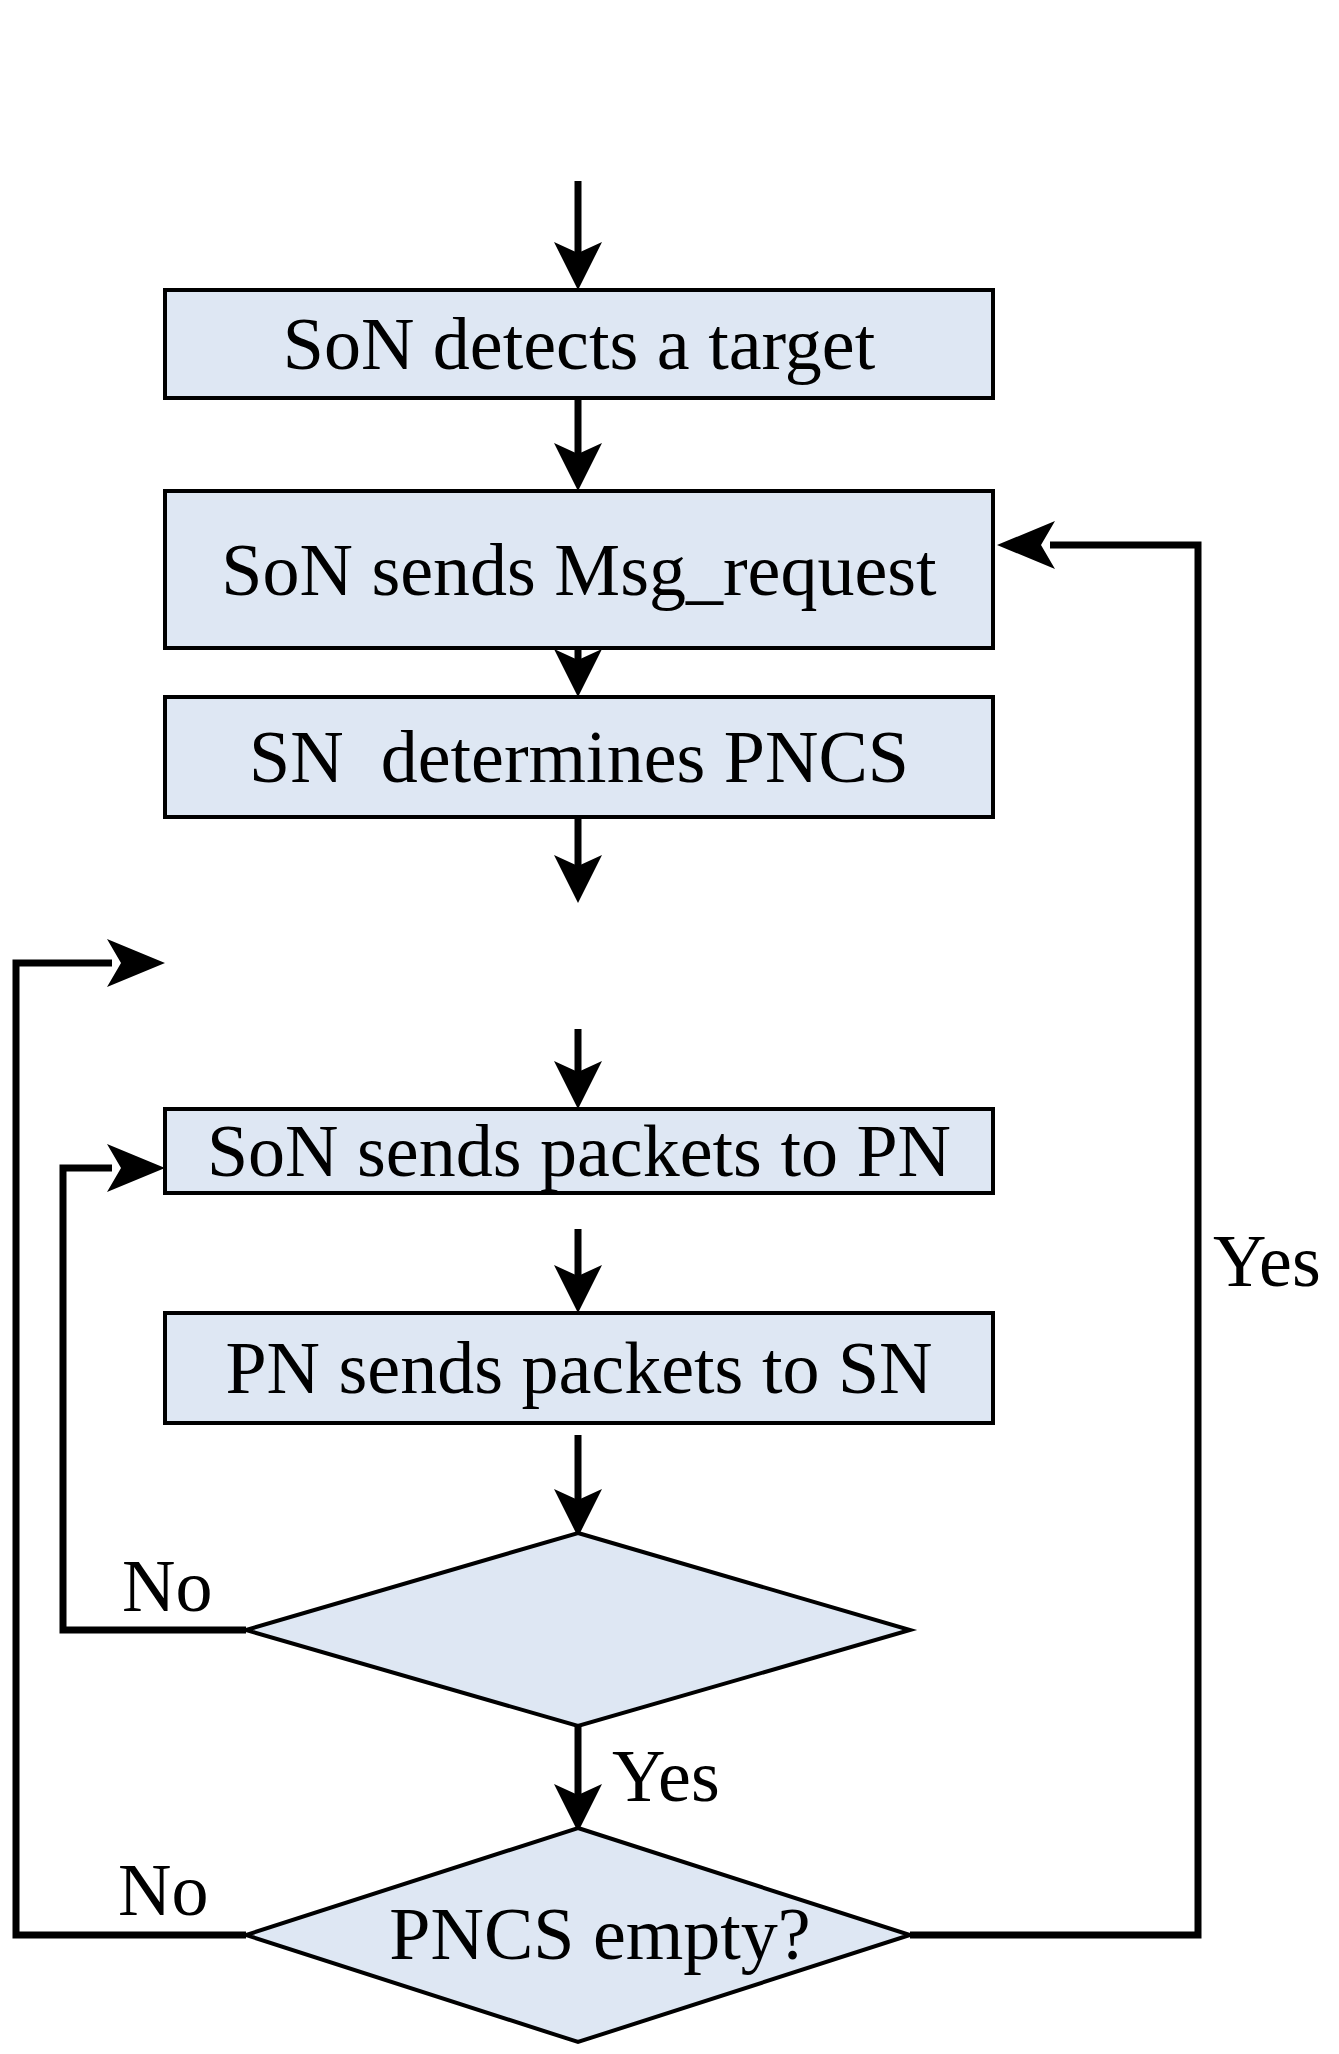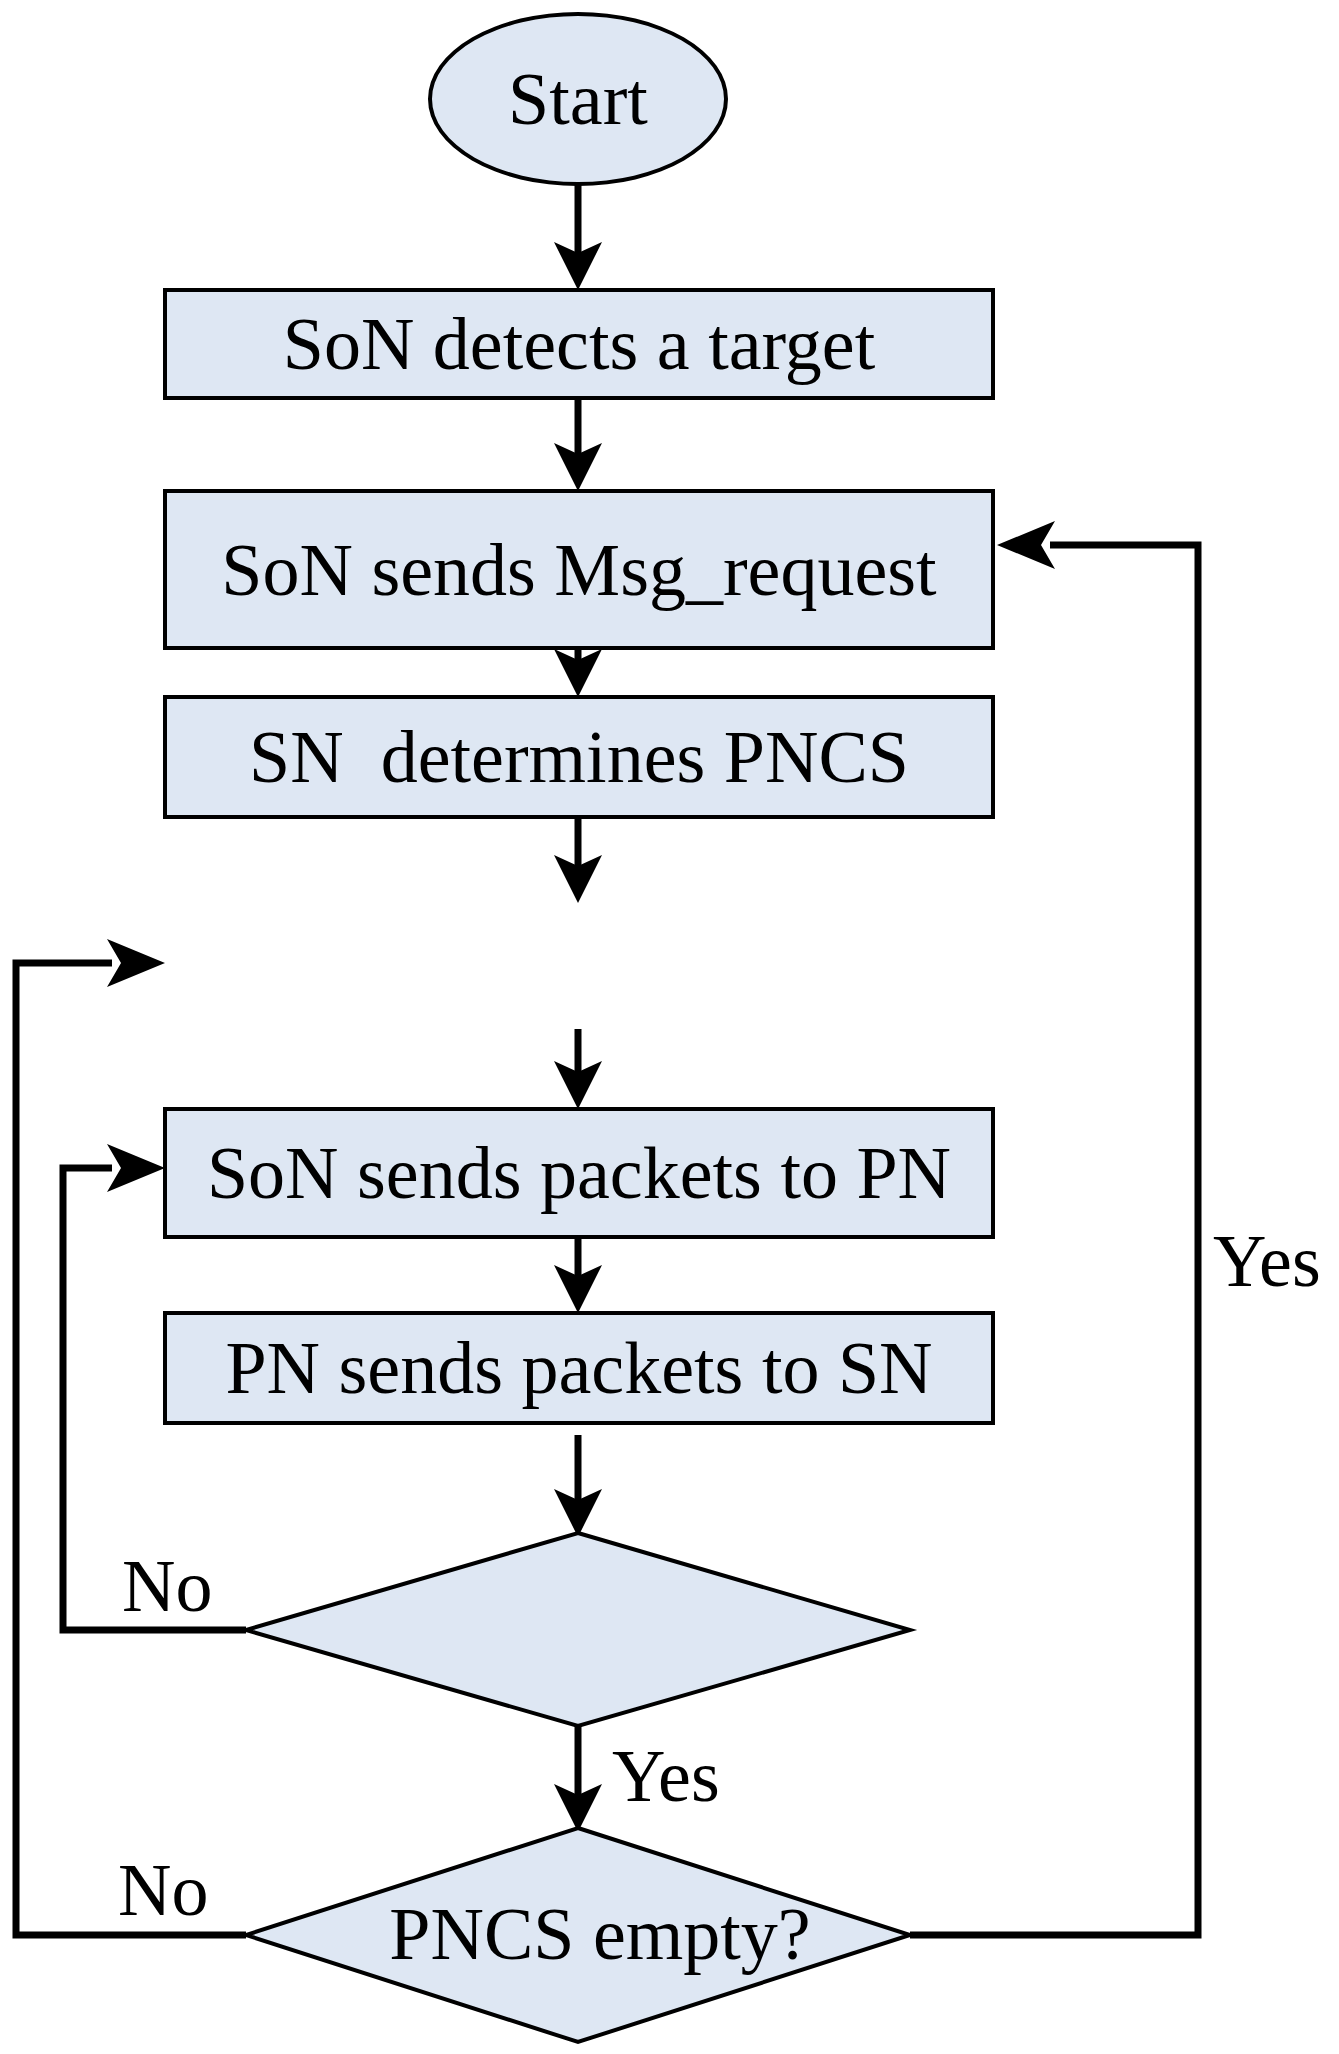--- a/index.html
+++ b/index.html
@@ -108,38 +108,35 @@
     <polyline class="conn" points="246,1935 16,1935 16,963 112,963"></polyline>
     <polygon class="head" points="165,963 107,939 121,963 107,987"></polygon>
 
     <polyline class="conn" points="910,1935 1198,1935 1198,545 1050,545"></polyline>
     <polygon class="head" points="997,545 1055,521 1041,545 1055,569"></polygon>
 
     <polygon class="decision" points="578,1533 910,1630 578,1726 246,1630"></polygon>
     <polygon class="decision" points="578,1828 910,1935 578,2042 246,1935"></polygon>
   </svg>
 
-  <div class="node-ellipse">
-    <span class="node-label">Start</span>
-  </div>
 
   <div class="node-rect" style="top:288px;height:112px;">
     <span class="node-label">SoN detects a target</span>
   </div>
 
   <div class="node-rect" style="top:489px;height:161px;">
     <span class="node-label">SoN sends Msg_request</span>
   </div>
 
   <div class="node-rect" style="top:695px;height:124px;justify-content:center;">
     <span class="node-label">SN  determines PNCS</span>
   </div>
 
 
-  <div class="node-rect" style="top:1107px;height:132px;">
+  <div class="node-rect" style="top:1107px;height:88px;">
     <span class="node-label">SoN sends packets to PN</span>
   </div>
 
   <div class="node-rect" style="top:1311px;height:114px;">
     <span class="node-label">PN sends packets to SN</span>
   </div>
 
   <div class="diamond-label" style="left:600px;top:1934px;">PNCS empty?</div>
 
   <div class="edge-label" style="left:122px;top:1546px;">No</div>

